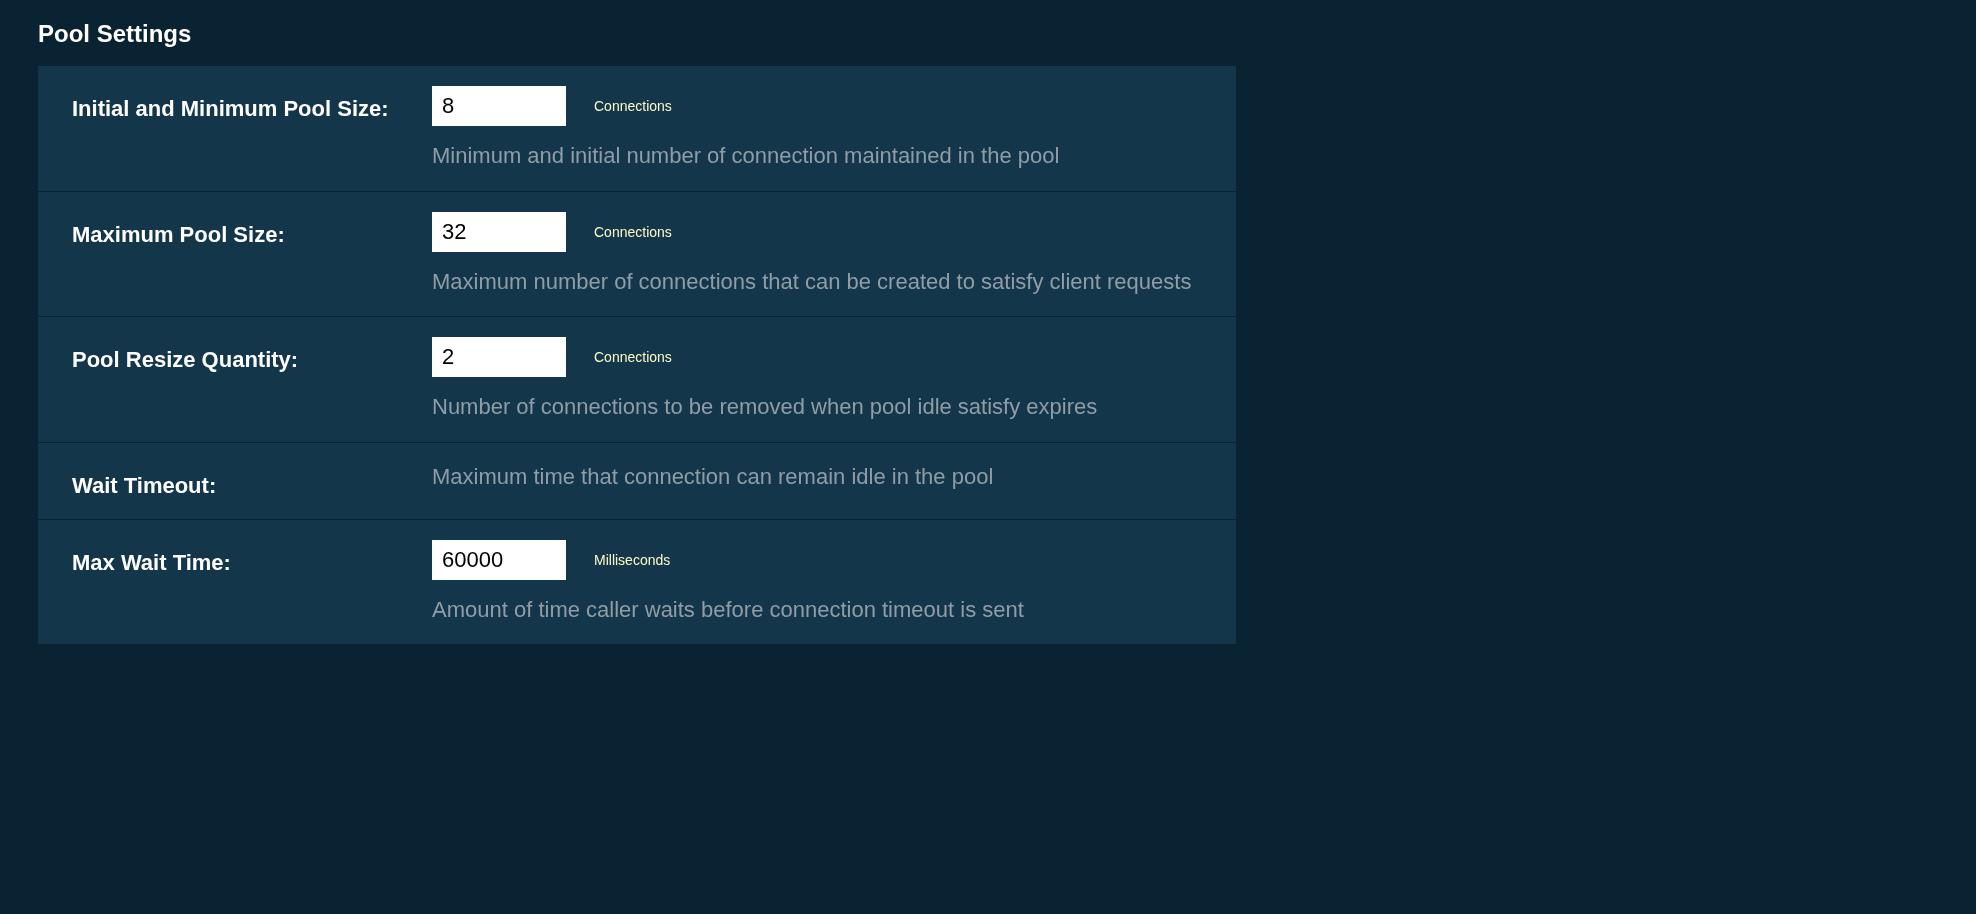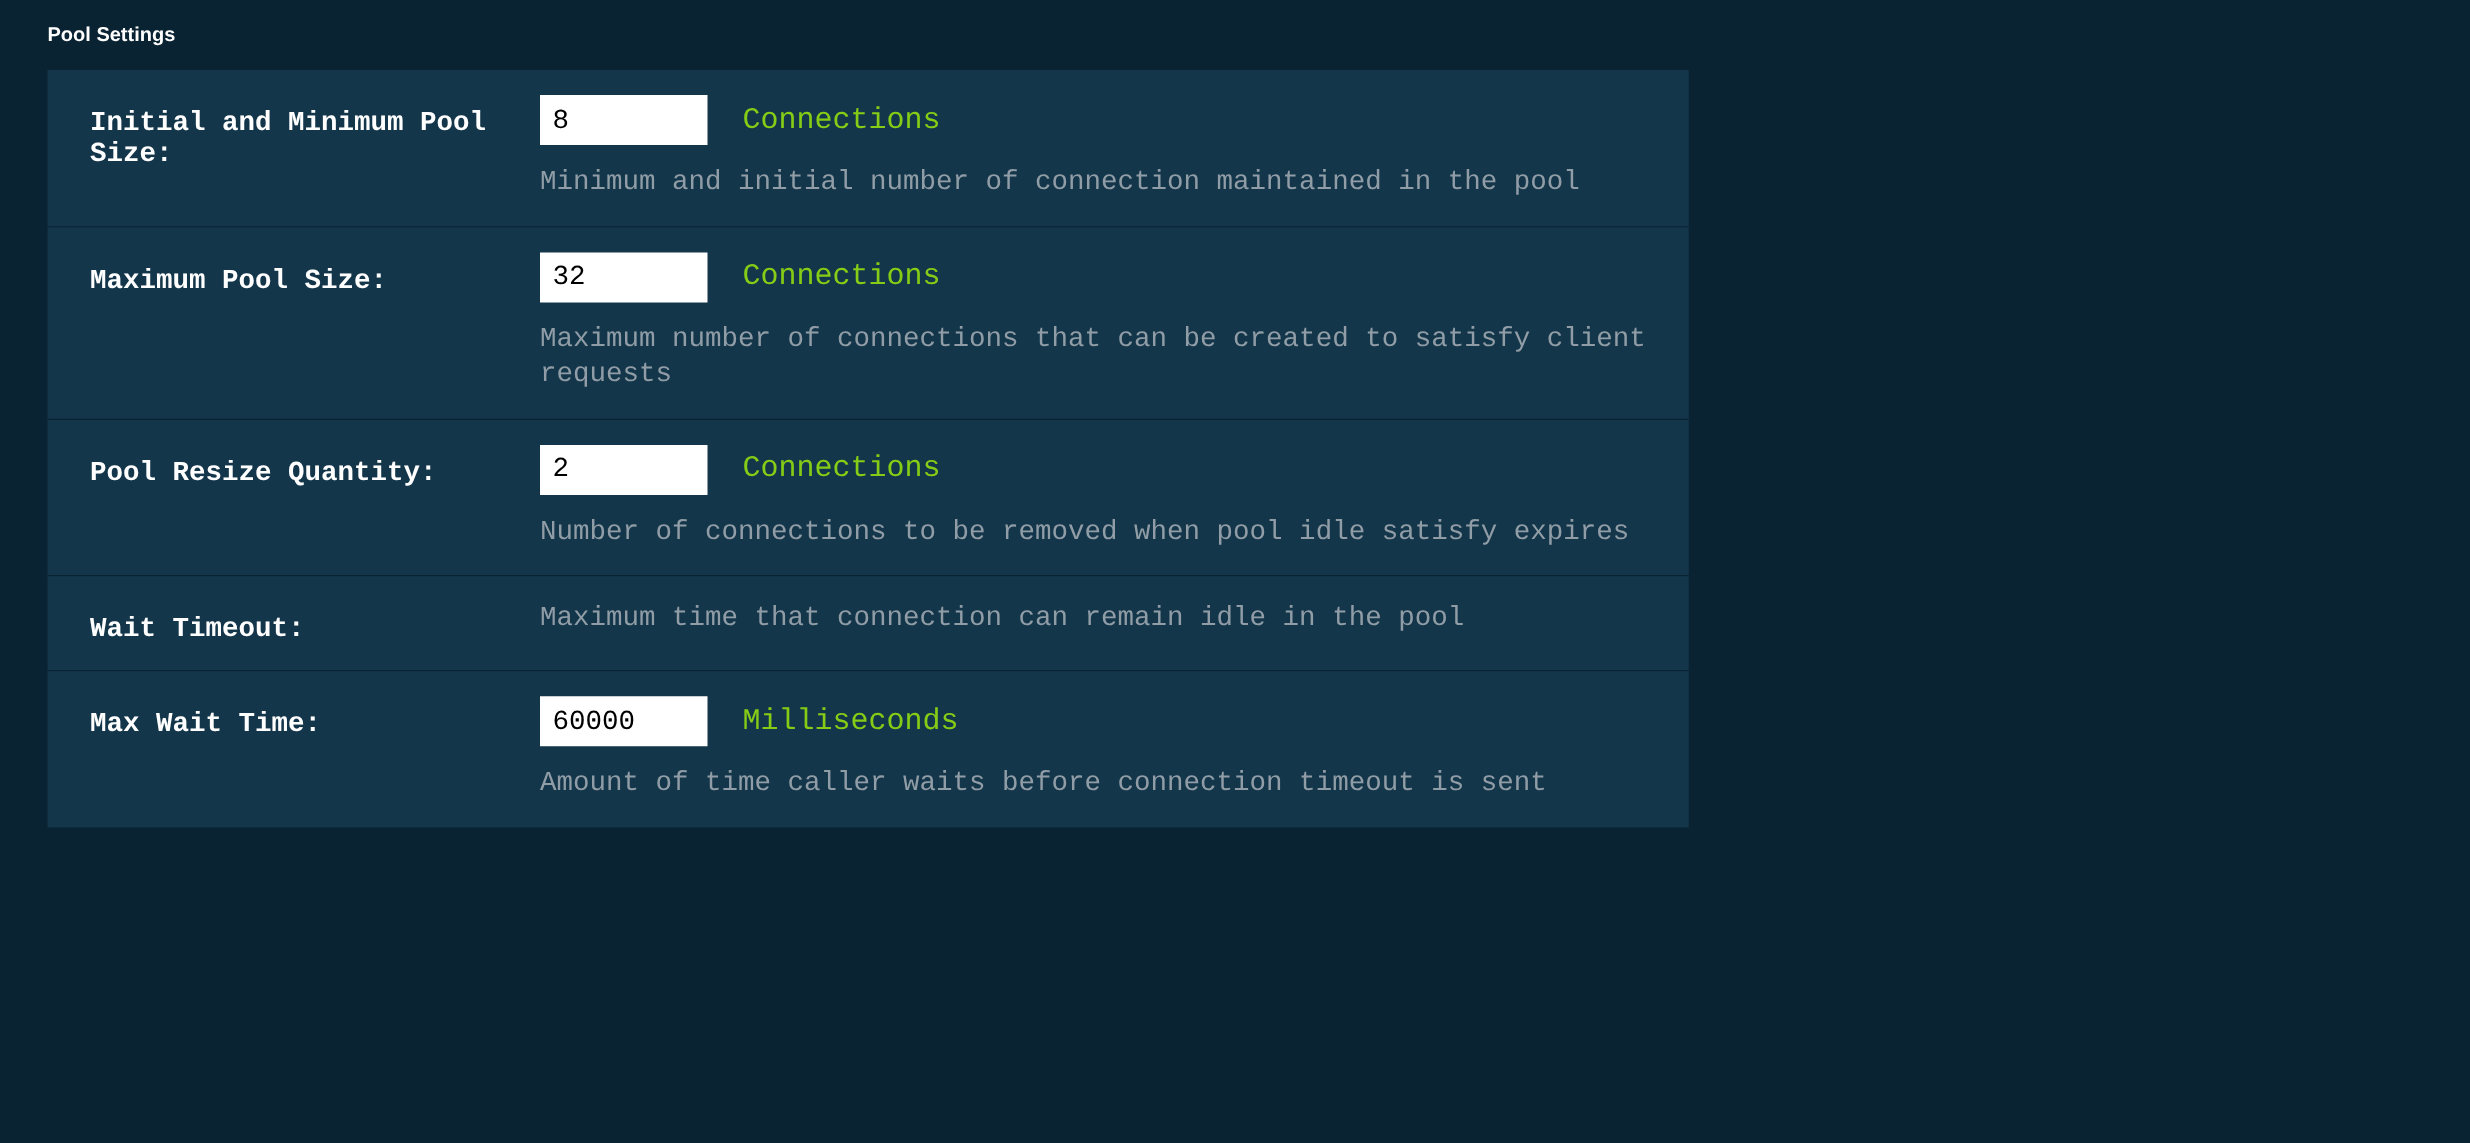--- a/index.html
+++ b/index.html
@@ -7,27 +7,26 @@
       margin: 0;
       padding: 0;
     }
     body {
       background-color: #0a2332;
       font-family: -apple-system, BlinkMacSystemFont, "Segoe UI", Helvetica, Arial, sans-serif;
       color: #ffffff;
       padding: 20px 38px;
     }
     .section-title {
-      font-size: 16px;
+      font-size: 24px;
       font-weight: 700;
       margin-bottom: 18px;
     }
     .settings-container {
-      width: 1313px;
-      font-family: Liberation Mono, monospace;
+      width: 1198px;
     }
     .setting-row {
       display: flex;
       background-color: #14364a;
       border-bottom: 1px solid #0a2332;
       padding: 20px 0 20px 34px;
     }
     .setting-row:last-child {
       border-bottom: none;
     }
@@ -53,22 +52,22 @@
       width: 134px;
       height: 40px;
       background-color: #ffffff;
       border: none;
       font-size: 22px;
       color: #000000;
       padding: 4px 10px;
       font-family: inherit;
     }
     .unit-text {
-      font-size: 24px;
-      color: #84cc16;
+      font-size: 14px;
+      color: #fef9c3;
       margin-left: 28px;
     }
     .description-text {
       font-size: 22px;
       color: #909da6;
       line-height: 1.3;
     }
   </style>
 </head>
 <body>

